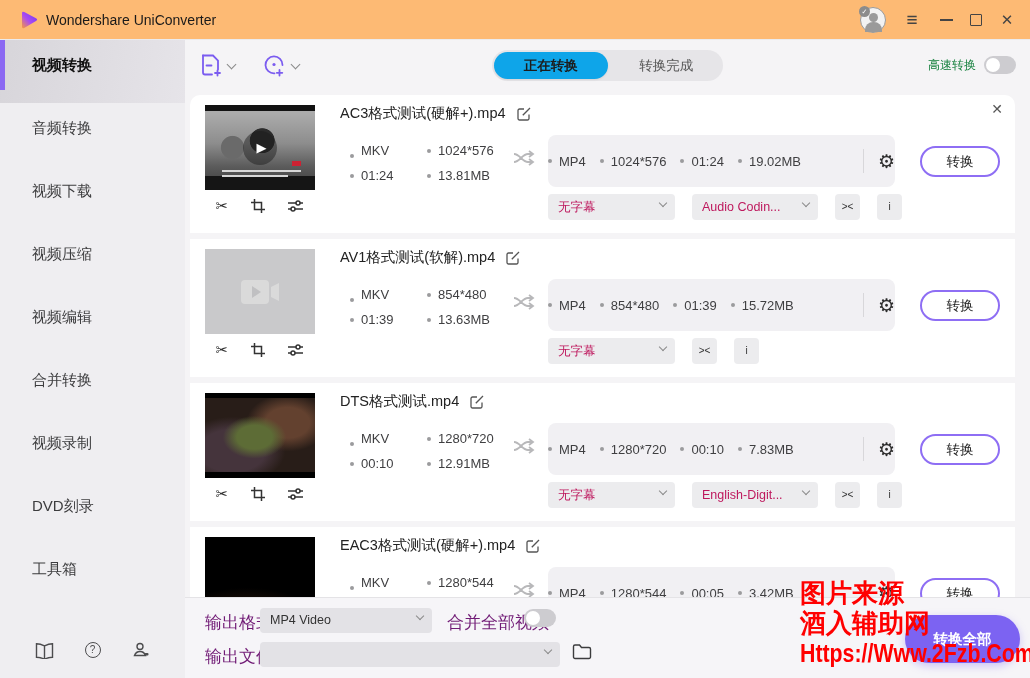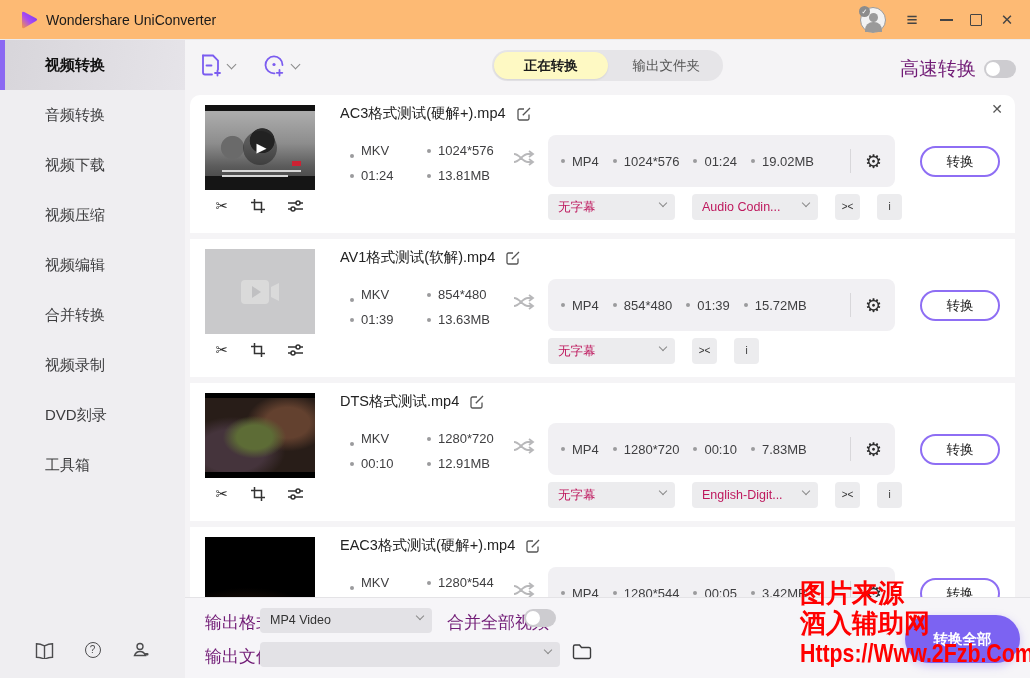--- a/index.html
+++ b/index.html
@@ -22,41 +22,41 @@
     color:#444; cursor:default; }
   .menu-btn { left:898px; width:28px; font-size:19px; }
   .min-btn  { left:932px; width:28px; }
   .min-btn .bar { width:13px; height:1.5px; background:#444; }
   .max-btn  { left:962px; width:28px; }
   .max-btn .box { width:12px; height:12px; border:1.5px solid #444; border-radius:1px; }
   .close-btn{ left:992px; width:30px; font-size:15px; }
 
   
   .sidebar { position:absolute; left:0; top:40px; width:185px; height:638px; background:#efeef1; z-index:5; }
-  .side-item { position:relative; height:50px; line-height:50px; padding-left:45px; font-size:15px;
+  .side-item { position:relative; height:63px; line-height:50px; padding-left:32px; font-size:15px;
     color:#3c3c3e; cursor:pointer; }
   .side-item.active { background:linear-gradient(100deg,#d7d5da 0%,#e6e4e9 100%); color:#111; font-weight:bold; }
   .side-item.active::before { content:""; position:absolute; left:0; top:0; width:5px; height:50px; background:#8b68f2; }
   .side-foot { position:absolute; left:0; bottom:18px; width:185px; display:flex; justify-content:center; gap:28px; }
   .foot-ic { width:20px; height:20px; display:flex; align-items:center; justify-content:center; color:#4c4c4e; cursor:pointer; }
   .help-circle { width:16px; height:16px; border:1.5px solid #4c4c4e; border-radius:50%;
     font-size:10px; line-height:14px; text-align:center; }
 
   
   .toolbar { position:absolute; left:185px; top:40px; width:845px; height:50px; background:#f5f4f6; }
   .tool-group { position:absolute; top:13px; display:flex; align-items:center; gap:5px; cursor:pointer; }
   .chev { width:7px; height:7px; border-right:1.6px solid #8a8a8a; border-bottom:1.6px solid #8a8a8a;
     transform:rotate(45deg); margin-top:-3px; }
   .tabs { position:absolute; left:307px; top:10px; width:231px; height:31px; background:#e6e5e8;
     border-radius:16px; display:flex; }
   .tab { flex:1; height:31px; line-height:31px; text-align:center; font-size:13.5px; color:#555; cursor:pointer; }
-  .tab.active { background:#fef9c3; border-radius:16px; margin:2px; height:27px; line-height:27px;
+  .tab.active { background:#0ea5e9; border-radius:16px; margin:2px; height:27px; line-height:27px;
     color:#1c1c1c; font-weight:bold; box-shadow:0 1px 2px rgba(0,0,0,.08); }
   .fast { position:absolute; right:14px; top:16px; display:flex; align-items:center; gap:8px; }
-  .fast-label { font-size:19px; color:#701a75; }
+  .fast-label { font-size:12px; color:#15803d; }
   .toggle { position:relative; width:32px; height:18px; background:#cdccd0; border-radius:9px; cursor:pointer; }
   .toggle .knob { position:absolute; left:2px; top:2px; width:14px; height:14px; border-radius:50%; background:#fff; }
 
   
   .panel { position:absolute; left:190px; top:95px; width:825px; height:583px; z-index:1; }
   .row { position:absolute; left:0; width:825px; height:138px; background:#ffffff; }
   .row.first { border-radius:10px 10px 0 0; }
   .thumb { position:absolute; left:15px; top:10px; width:110px; height:85px; overflow:hidden; }
   .thumb-tools { position:absolute; left:15px; top:95px; width:110px; height:32px; display:flex;
     align-items:center; justify-content:space-around; color:#333; }
@@ -69,21 +69,21 @@
   .red-tag { position:absolute; right:14px; bottom:24px; width:9px; height:5px; background:#c23; }
   .fname { position:absolute; left:150px; top:9px; font-size:14.5px; color:#222; display:flex;
     align-items:center; gap:10px; }
   .edit-ic { cursor:pointer; display:flex; }
   .detail { position:absolute; font-size:13px; color:#3f3f41; display:flex; align-items:center; }
   .dot { width:4px; height:4px; border-radius:50%; background:#9b9b9d; margin-right:7px; flex:0 0 auto; }
   .d11 { left:160px; top:48px;align-items:flex-end; } .d12 { left:237px; top:48px; }
   .d21 { left:160px; top:73px; } .d22 { left:237px; top:73px; }
   .shuffle { position:absolute; left:322px; top:52px; }
   .outbox { position:absolute; left:358px; top:40px; width:347px; height:52px; background:#f1f0f3;
-    border-radius:8px; display:flex; align-items:center; padding:0 13px; gap:14px; font-size:13px; color:#3f3f41; }
+    border-radius:8px; display:flex; align-items:center; padding:0 0; gap:14px; font-size:13px; color:#3f3f41; }
   .outbox .item { display:flex; align-items:center; white-space:nowrap; }
   .outbox .vdiv { width:1px; height:24px; background:#d8d7da; margin-left:auto; }
   .gear { font-size:19px; color:#2c2c2c; cursor:pointer; font-family:"DejaVu Sans",sans-serif; }
   .convert-btn { position:absolute; left:730px; top:51px; width:80px; height:31px; border:2px solid #8e6ef4;
     border-radius:17px; background:#fff; font-size:13.5px; color:#222; text-align:center; line-height:27px;
     cursor:pointer; }
   .dd-row { position:absolute; left:358px; top:99px; display:flex; gap:17px; align-items:center; }
   .dd { position:relative; height:26px; background:#ececee; border-radius:4px; font-size:12.5px; color:#be185d;
     line-height:26px; padding:0 24px 0 10px; cursor:pointer; white-space:nowrap; overflow:hidden; }
   .dd .chev { position:absolute; right:9px; top:9px; width:6px; height:6px; }
@@ -207,21 +207,21 @@
     <div class="tool-group" style="left:77px;">
       <svg width="25" height="25" viewBox="0 0 25 25">
         <path d="M20.5 12a8.5 8.5 0 1 0-8 8.4" fill="none" stroke="#7b5cf0" stroke-width="1.8" stroke-linecap="round"></path>
         <circle cx="12" cy="11.5" r="1.6" fill="#7b5cf0"></circle>
         <path d="M17.5 17v5.5 M14.8 19.8h5.5" stroke="#7b5cf0" stroke-width="1.8" stroke-linecap="round"></path>
       </svg>
       <div class="chev"></div>
     </div>
     <div class="tabs">
       <div class="tab active">正在转换</div>
-      <div class="tab">输出文件夹</div>
+      <div class="tab">转换完成</div>
     </div>
     <div class="fast">
       <span class="fast-label">高速转换</span>
       <div class="toggle">
           <div class="knob"></div>
         </div>
     </div>
   </div>
 
   <div class="panel">

